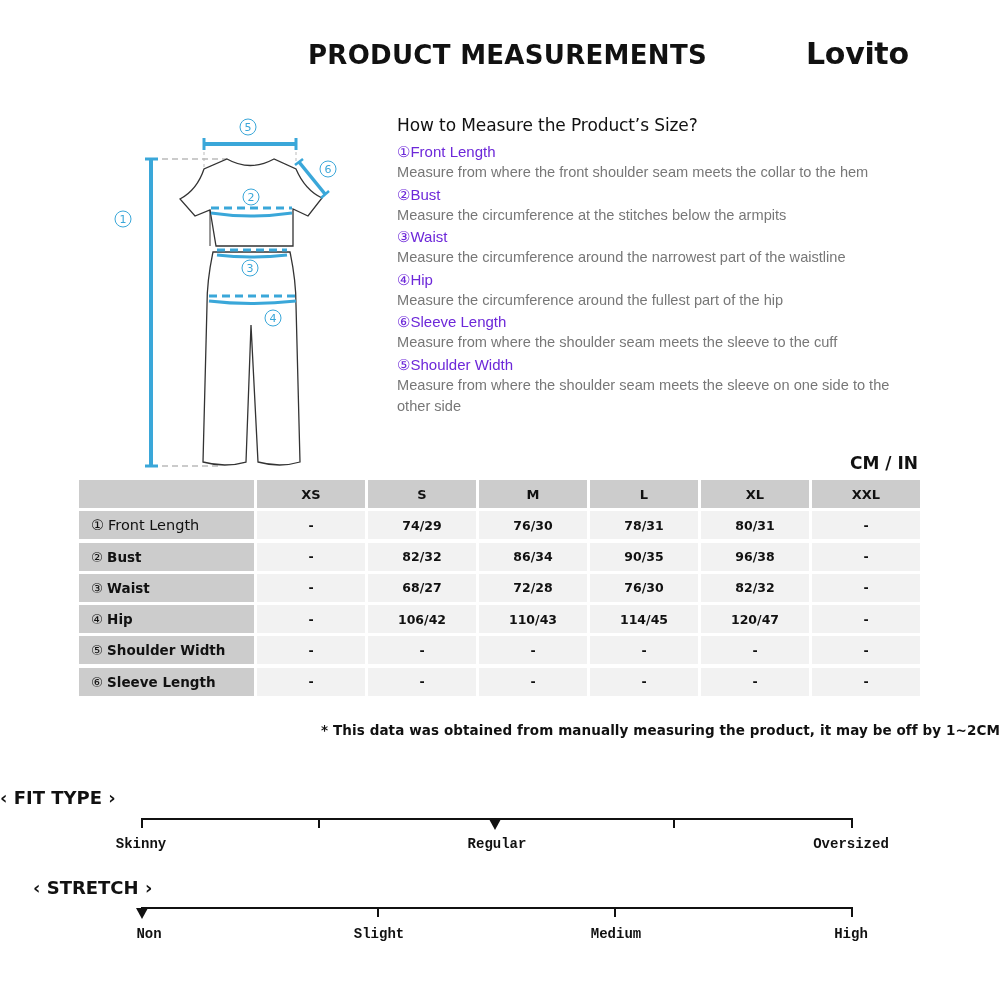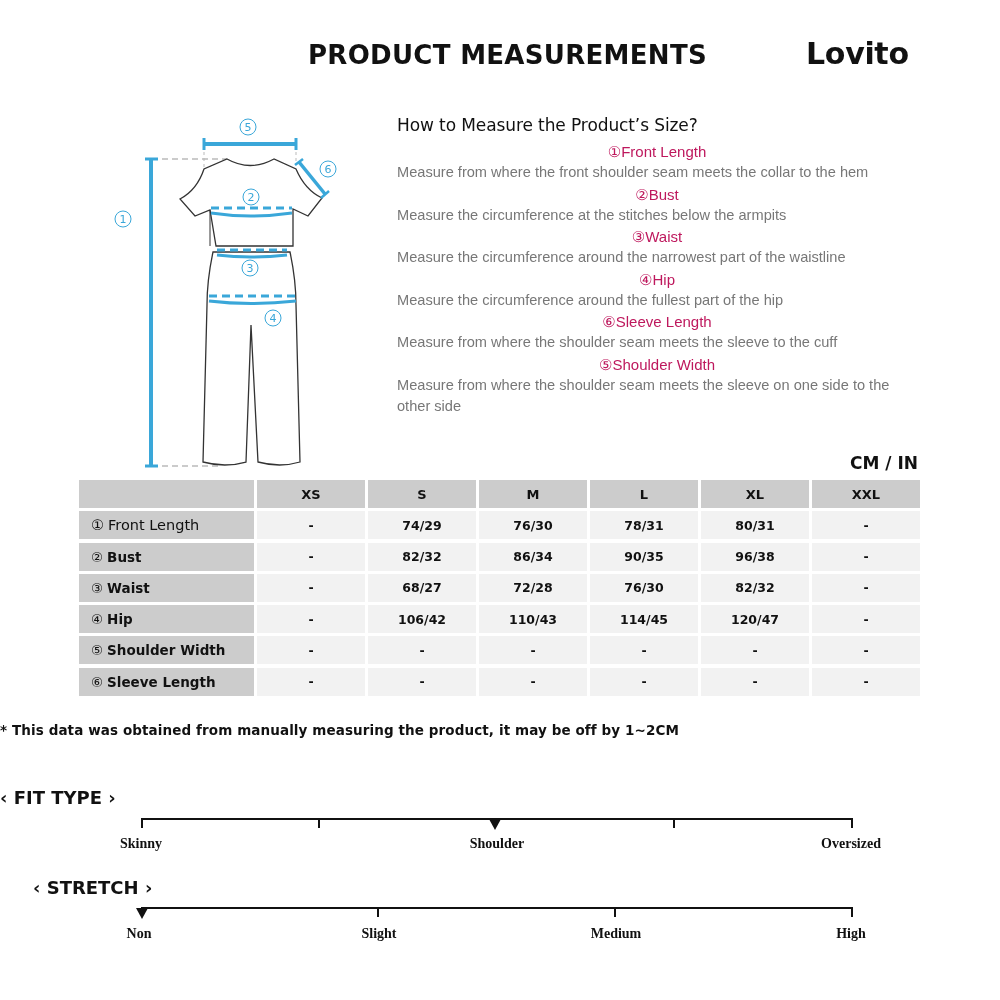--- a/index.html
+++ b/index.html
@@ -17,21 +17,21 @@
     font-size: 30px; color: #111; letter-spacing: -0.3px;
   }
 
   .diagram { position: absolute; left: 100px; top: 110px; width: 260px; height: 370px; }
 
   .howto { position: absolute; left: 397px; top: 115px; width: 520px; }
   .howto-title {
     font-family: "DejaVu Sans", sans-serif; font-size: 17px; color: #111;
     margin-bottom: 6px; letter-spacing: -0.1px;
   }
-  .m-name { font-family: "Liberation Sans", sans-serif; font-size: 15px; color: #be185d; line-height: 21px; text-align: center; }
+  .m-name { font-family: "Liberation Sans", sans-serif; font-size: 15px; color: #6d28d9; line-height: 21px; }
   .m-desc { font-family: "Liberation Sans", sans-serif; font-size: 14.6px; color: #777; line-height: 21.5px; width: 500px; }
 
   .units {
     position: absolute; right: 82px; top: 453px;
     font-family: "DejaVu Sans", sans-serif; font-weight: bold; font-size: 17px; color: #111;
   }
 
   .size-table { position: absolute; left: 79px; top: 480px; width: 843px; }
   .row { display: flex; height: 28px; margin-bottom: 3.3px; }
   .cell {
@@ -41,38 +41,38 @@
   }
   .cell:last-child { margin-right: 0; }
   .cell.label { width: 175px; justify-content: flex-start; padding-left: 12px; background: #cccccc; font-size: 14.5px; font-weight: normal; }
   .cell.label.bold { font-weight: bold; font-size: 13.5px; }
   .cell.head { width: 108px; background: #cccccc; }
   .cell.head.first-blank { width: 175px; }
   .cell.val { width: 108px; background: #f2f2f2; font-size: 12.5px; }
   .circ { font-weight: normal; margin-right: 4px; }
 
   .note {
-    position: absolute; left: 0; width: 1000px; top: 722px; text-align: left;
+    position: absolute; left: 0; width: 1000px; top: 722px; text-align: right;
     font-family: "DejaVu Sans", sans-serif; font-weight: bold; font-size: 13.5px; color: #111; letter-spacing: 0.1px;
   }
 
   .scale { position: absolute; left: 0; width: 1000px; }
   .scale-title {
     position: absolute; left: 0; width: 1000px; 
     font-family: "DejaVu Sans", sans-serif; font-weight: bold; font-size: 18px; color: #111;
   }
   .scale-line { position: absolute; height: 2px; background: #111; }
   .tick { position: absolute; width: 2px; height: 10px; background: #111; }
   .marker {
     position: absolute; width: 0; height: 0;
     border-left: 6px solid transparent; border-right: 6px solid transparent; border-top: 11px solid #111;
   }
   .tick-label {
     position: absolute; transform: translateX(-50%);
-    font-family: Liberation Serif, serif; font-weight: bold; font-size: 14px; color: #111; white-space: nowrap;
+    font-family: Liberation Mono, monospace; font-weight: bold; font-size: 14px; color: #111; white-space: nowrap;
   }
 </style>
 </head>
 <body>
 
 <div class="title">PRODUCT MEASUREMENTS</div>
 <div class="brand">Lovito</div>
 
 <div class="diagram">
   <svg width="260" height="370" viewBox="0 0 260 370" xmlns="http://www.w3.org/2000/svg">
@@ -249,28 +249,28 @@
 
 <div class="scale" style="top:785px;height:80px;">
   <div class="scale-title" style="top:2px;">‹ FIT TYPE ›</div>
   <div class="scale-line" style="left:141px;width:712px;top:33px;"></div>
   <div class="tick" style="left:141px;top:33px;"></div>
   <div class="tick" style="left:318px;top:33px;"></div>
   <div class="tick" style="left:673px;top:33px;"></div>
   <div class="tick" style="left:851px;top:33px;"></div>
   <div class="marker" style="left:489px;top:34px;"></div>
   <div class="tick-label" style="left:141px;top:51px;">Skinny</div>
-  <div class="tick-label" style="left:497px;top:51px;">Shoulder</div>
+  <div class="tick-label" style="left:497px;top:51px;">Regular</div>
   <div class="tick-label" style="left:851px;top:51px;">Oversized</div>
 </div>
 
 <div class="scale" style="top:875px;height:80px;">
   <div class="scale-title" style="top:2px;padding-left:33px;">‹ STRETCH ›</div>
   <div class="scale-line" style="left:141px;width:712px;top:32px;"></div>
   <div class="tick" style="left:377px;top:32px;"></div>
   <div class="tick" style="left:614px;top:32px;"></div>
   <div class="tick" style="left:851px;top:32px;"></div>
   <div class="marker" style="left:136px;top:33px;"></div>
-  <div class="tick-label" style="left:139px;top:51px;">Non</div>
+  <div class="tick-label" style="left:149px;top:51px;">Non</div>
   <div class="tick-label" style="left:379px;top:51px;">Slight</div>
   <div class="tick-label" style="left:616px;top:51px;">Medium</div>
   <div class="tick-label" style="left:851px;top:51px;">High</div>
 </div>
 
 </body></html>

